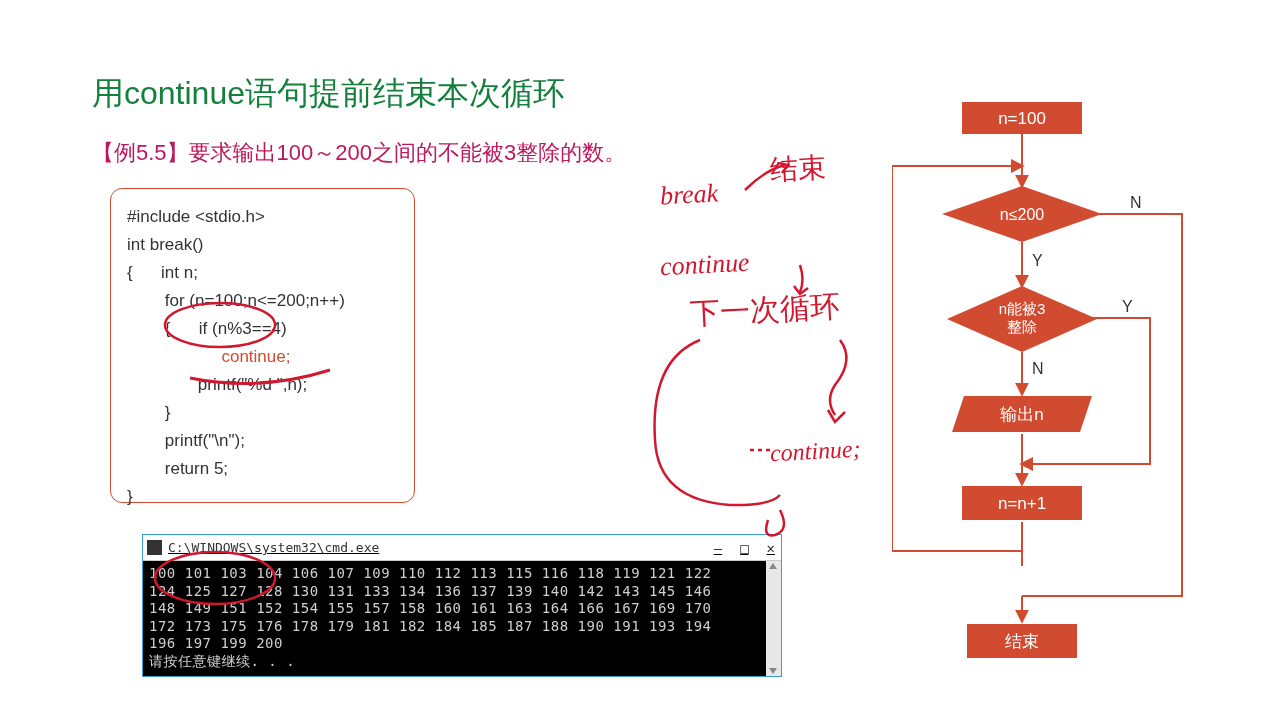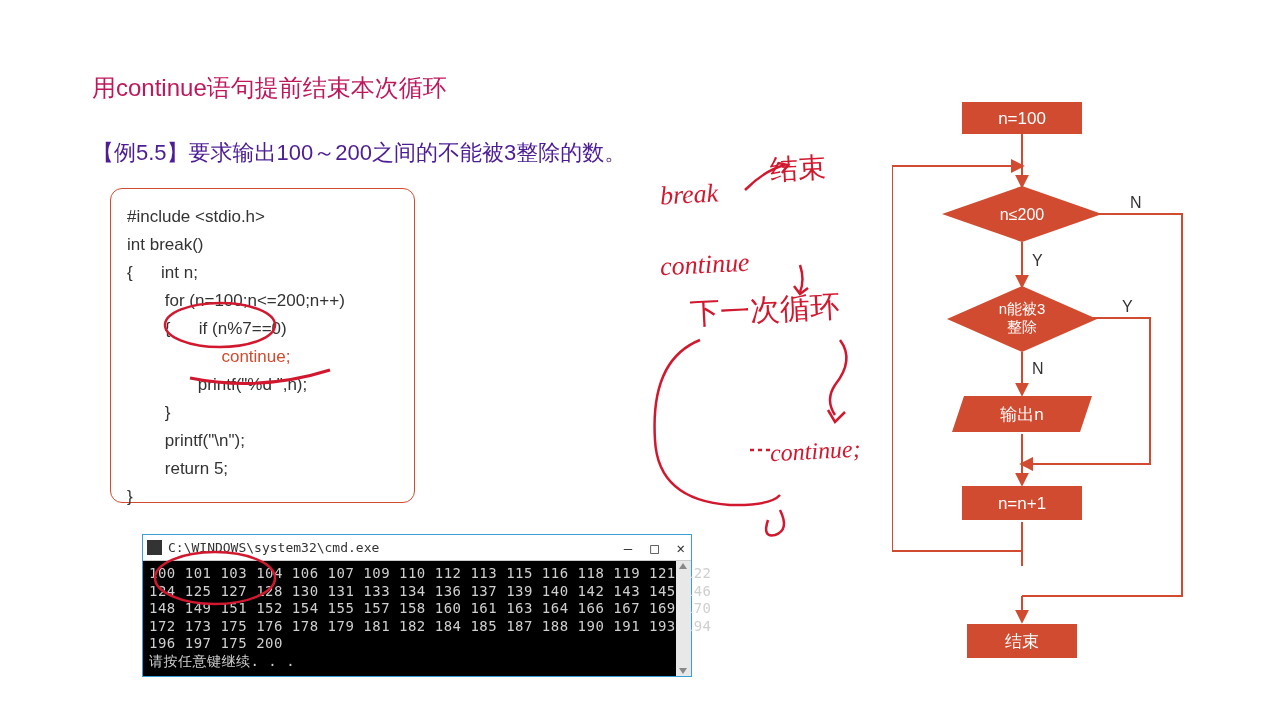--- a/index.html
+++ b/index.html
@@ -8,30 +8,30 @@
     height: 720px;
     background: #fff;
     font-family: "Microsoft YaHei", Arial, sans-serif;
     position: relative;
     overflow: hidden;
   }
   .title {
     position: absolute;
     left: 92px;
     top: 72px;
-    font-size: 24px;
-    color: #be185d;
+    font-size: 32px;
+    color: #15803d;
     font-weight: 400;
   }
   .subtitle {
     position: absolute;
     left: 92px;
     top: 138px;
     font-size: 22px;
-    color: #4c1d95;
+    color: #be185d;
     font-weight: 500;
   }
   .code-box {
     position: absolute;
     left: 110px;
     top: 188px;
     width: 305px;
     height: 315px;
     border: 1px solid #d14b31;
     border-radius: 12px;
@@ -40,24 +40,25 @@
     font-size: 17px;
     line-height: 1.65;
     color: #333;
     white-space: pre;
   }
   .code-box .kw { color: #d14b31; }
   .cmd-window {
     position: absolute;
     left: 142px;
     top: 534px;
-    width: 550px;
+    width: 640px;
     border: 1px solid #3a9fd6;
     background: #a21caf;
     font-family: "SimSun", monospace;
+    text-decoration: underline;
   }
   .cmd-titlebar {
     background: #fff;
     height: 26px;
     display: flex;
     align-items: center;
     justify-content: space-between;
     padding: 0 6px 0 4px;
     font-size: 13px;
     color: #333;
@@ -127,21 +128,21 @@
 </head>
 <body>
 
 <div class="title">用continue语句提前结束本次循环</div>
 <div class="subtitle">【例5.5】要求输出100～200之间的不能被3整除的数。</div>
 
 <div class="code-box"><span>#include &lt;stdio.h&gt;</span>
 <span>int break()</span>
 <span>{      int n;</span>
 <span>        for (n=100;n&lt;=200;n++)</span>
-<span>        {      if (n%7==0)</span>
+<span>        {      if (n%3==4)</span>
 <span class="kw">                    continue;</span>
 <span>               printf("%d ",n);</span>
 <span>        }</span>
 <span>        printf("\n");</span>
 <span>        return 5;</span>
 <span>}</span></div>
 
 <svg style="position:absolute;left:150px;top:300px" width="220" height="110">
   <ellipse cx="70" cy="25" rx="55" ry="22" fill="none" stroke="#d1182f" stroke-width="2.5"></ellipse>
   <path d="M40 78 Q110 92 180 70" fill="none" stroke="#d1182f" stroke-width="3"></path>
@@ -156,21 +157,21 @@
     <div class="cmd-btns">
       <span>—</span>
       <span>□</span>
       <span>✕</span>
     </div>
   </div>
   <div class="cmd-body"><span>100 101 103 104 106 107 109 110 112 113 115 116 118 119 121 122</span>
 <span>124 125 127 128 130 131 133 134 136 137 139 140 142 143 145 146</span>
 <span>148 149 151 152 154 155 157 158 160 161 163 164 166 167 169 170</span>
 <span>172 173 175 176 178 179 181 182 184 185 187 188 190 191 193 194</span>
-<span>196 197 175 200</span>
+<span>196 197 199 200</span>
 <span>请按任意键继续. . .</span><div class="scroll"></div></div>
 </div>
 
 <svg style="position:absolute;left:140px;top:548px" width="160" height="80">
   <ellipse cx="75" cy="30" rx="60" ry="26" fill="none" stroke="#d1182f" stroke-width="2.5"></ellipse>
 </svg>
 
 <div class="hand" style="left:660px;top:180px">break</div>
 <div class="hand cn" style="left:770px;top:150px;font-size:28px">结束</div>
 <svg style="position:absolute;left:740px;top:160px" width="60" height="40">

